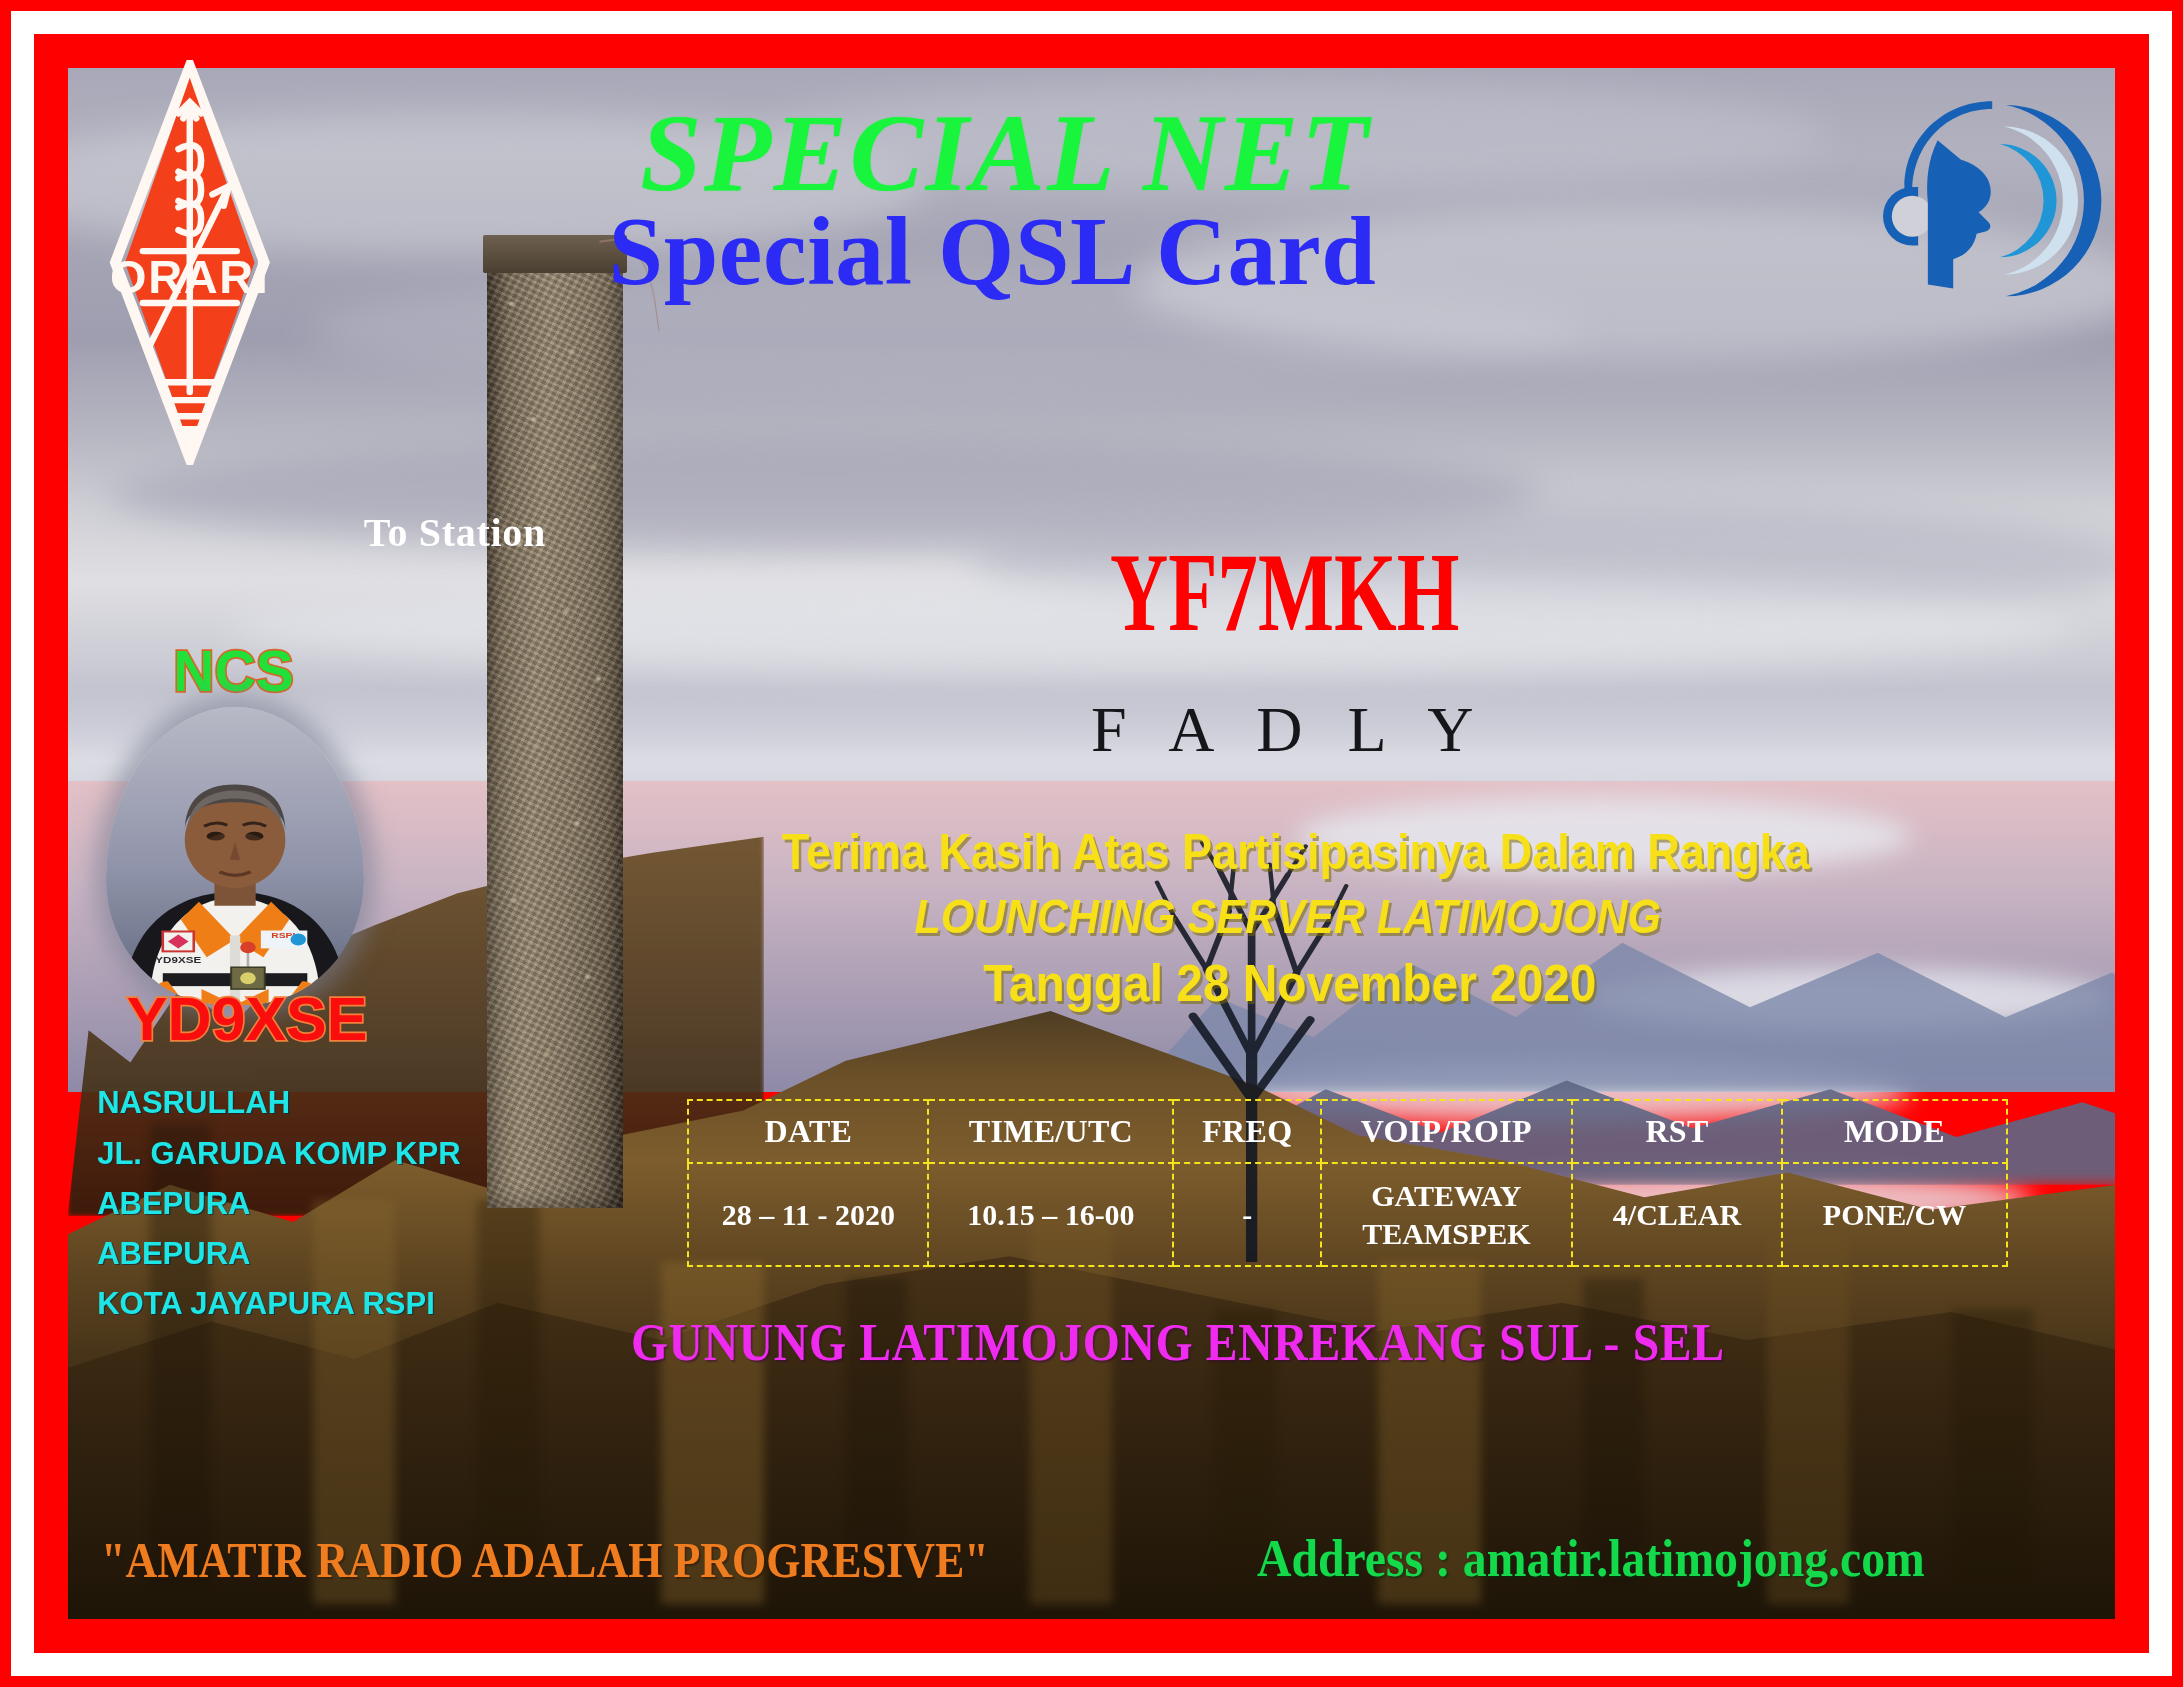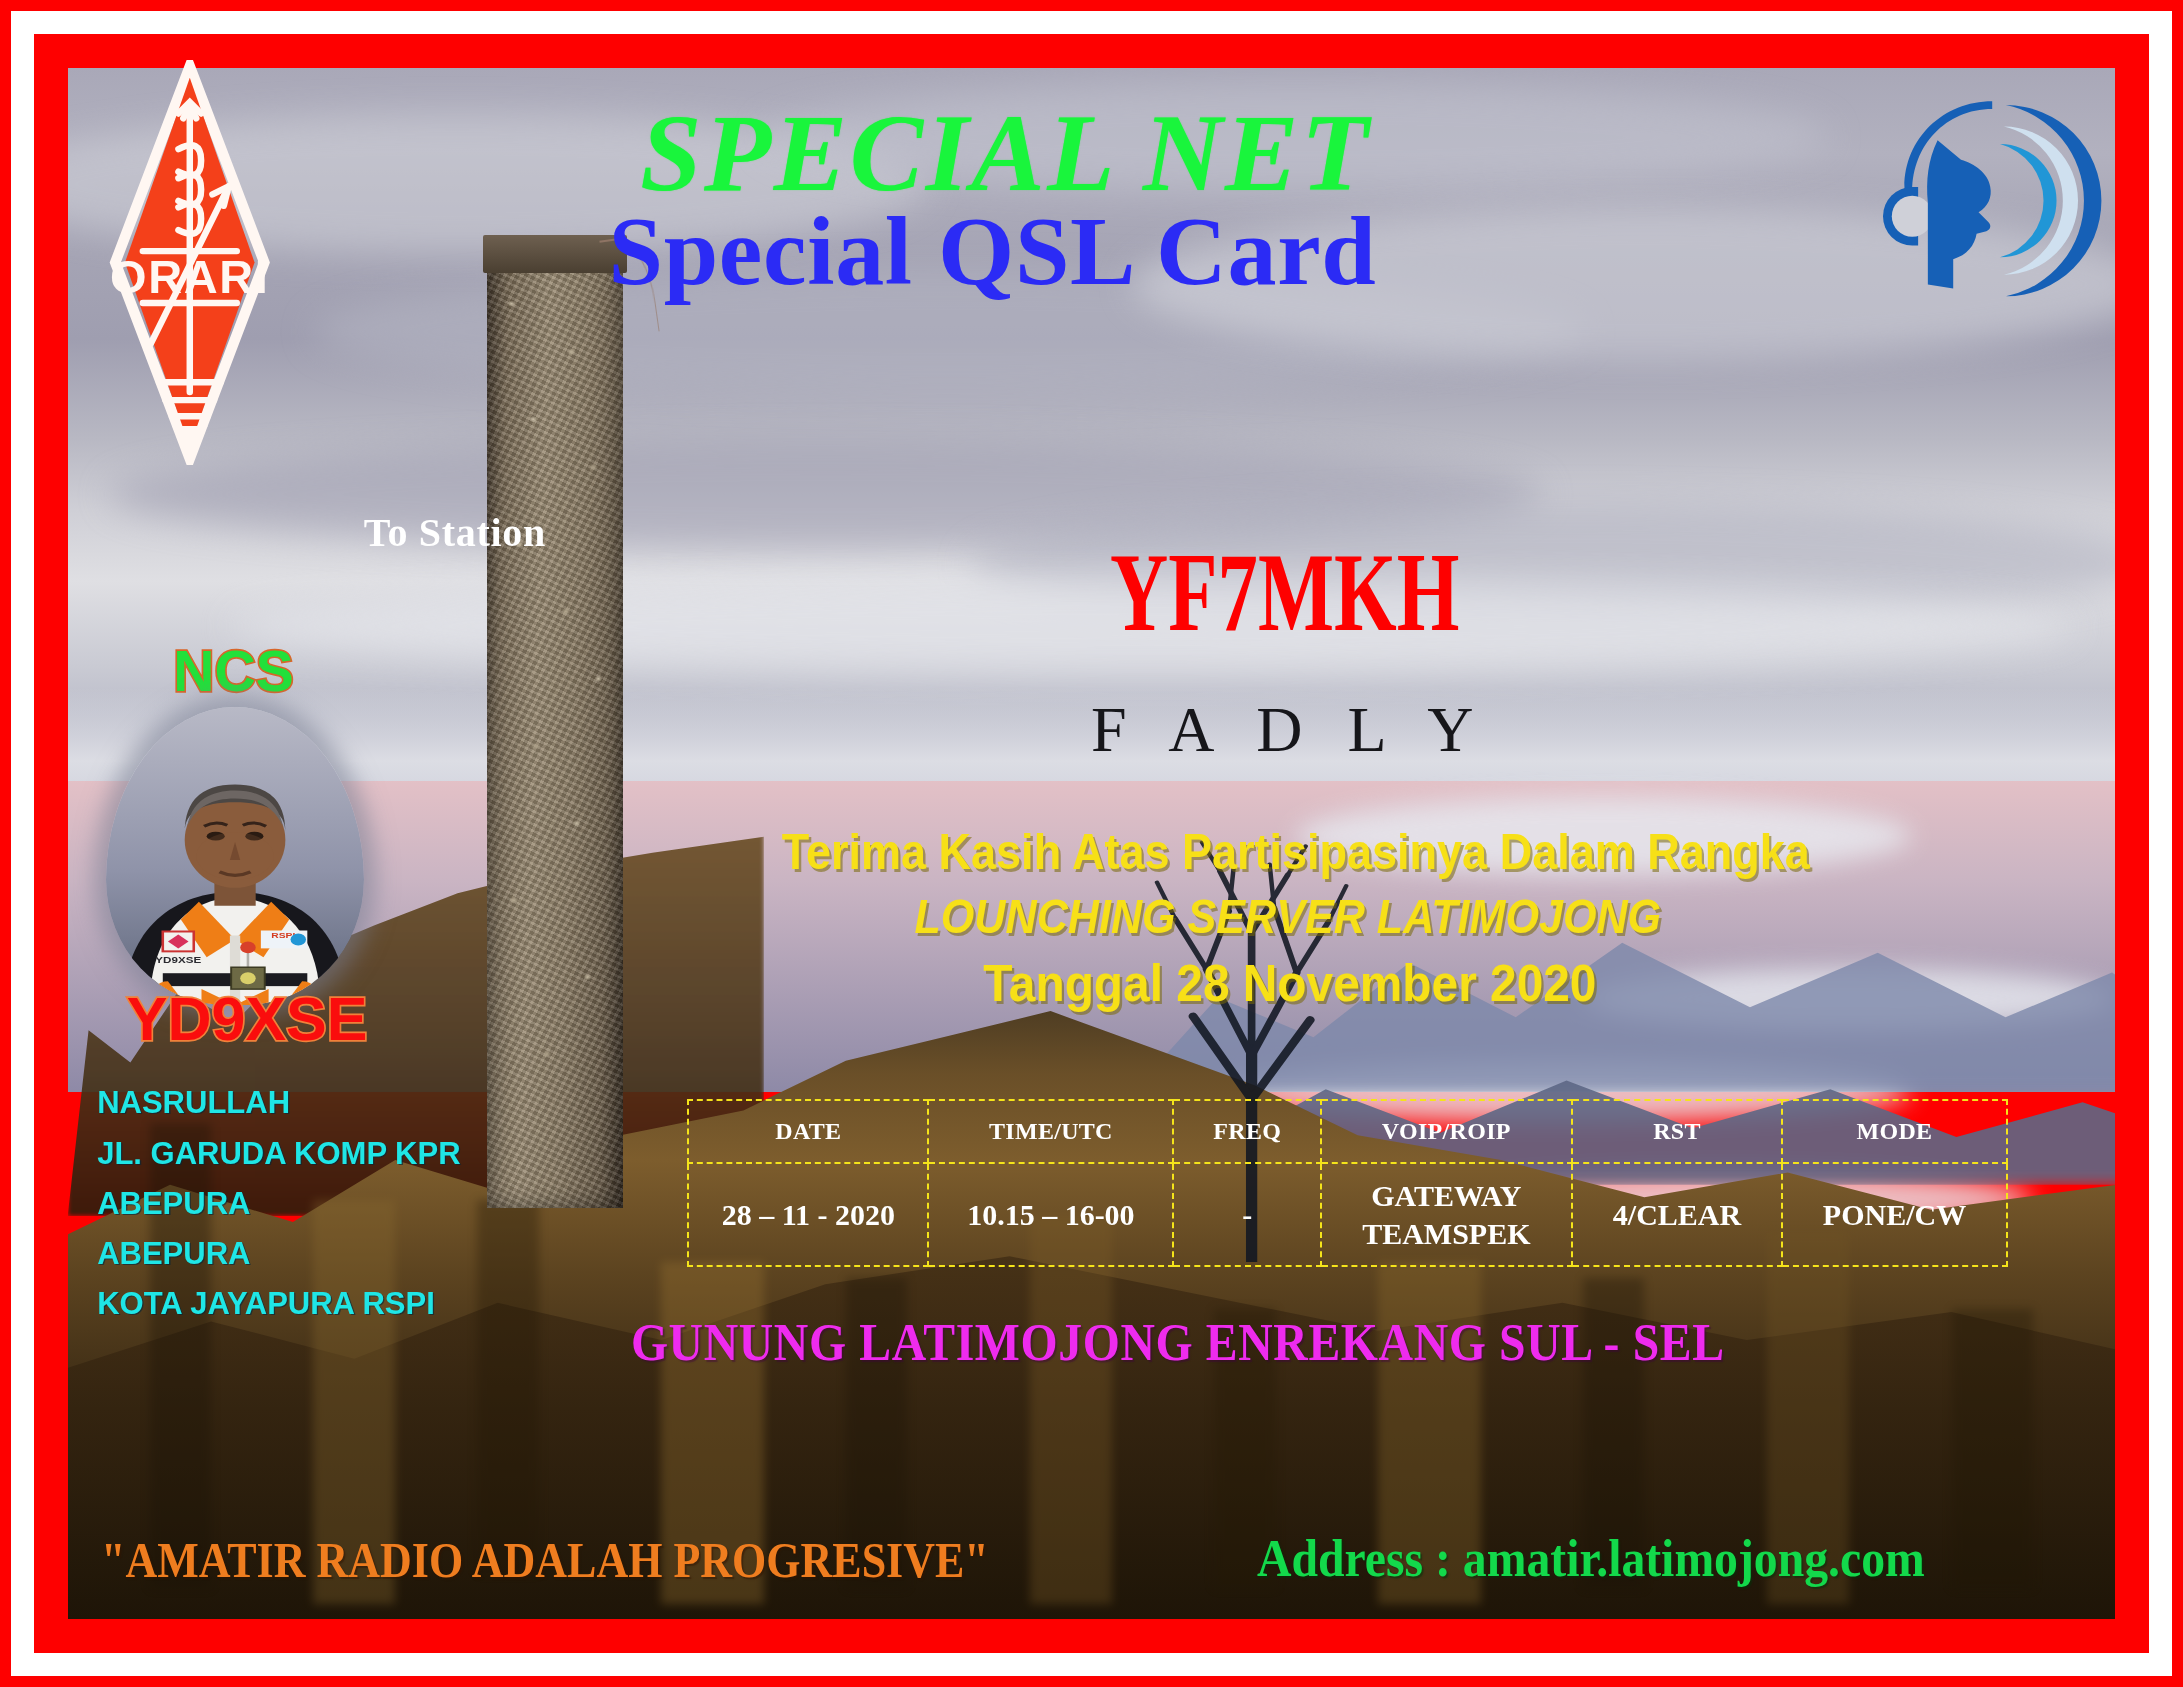--- a/index.html
+++ b/index.html
@@ -107,21 +107,21 @@
   
   #addrblock{position:absolute;left:3.0%;top:64.5%;width:32%;
        font:700 31px/1.62 "Liberation Sans",sans-serif;color:#1fe6e6;
        text-shadow:1.3px 1.3px 0 rgba(0,40,60,.6);}
 
   
   #qsotable{position:absolute;left:30.9%;top:65.8%;width:62.4%;
        border-collapse:collapse;table-layout:fixed;}
   #qsotable td,#qsotable th{border:2px dashed #f5e41a;color:#ffffff;text-align:center;
        font-family:"Liberation Serif",serif;font-weight:700;padding:0;}
-  #qsotable th{height:61px;font-size:24px;letter-spacing:0.3px;vertical-align:middle;}
+  #qsotable th{height:61px;font-size:32px;letter-spacing:0.3px;vertical-align:middle;}
   #qsotable td{height:101px;font-size:30px;line-height:1.26;vertical-align:middle;}
 
   #gunung{left:0;right:0;top:79.2%;text-align:center;font:700 53px/1 "Liberation Serif",serif;
        color:#ee2bee;letter-spacing:0.7px;transform:translateX(86px) scaleX(.9);
        text-shadow:2px 2px 1.3px rgba(60,0,60,.45);}
   #slogan{left:3.2%;top:92.7%;font:700 50px/1 "Liberation Serif",serif;color:#ef7d1f;
        letter-spacing:0;transform:scaleX(.88);transform-origin:left center;
        text-shadow:2px 2px 1.3px rgba(50,20,0,.5);}
   #webaddr{left:57.8%;top:92.5%;font:700 53px/1 "Liberation Serif",serif;color:#13d94b;
        letter-spacing:0;transform:scaleX(.9);transform-origin:left center;

